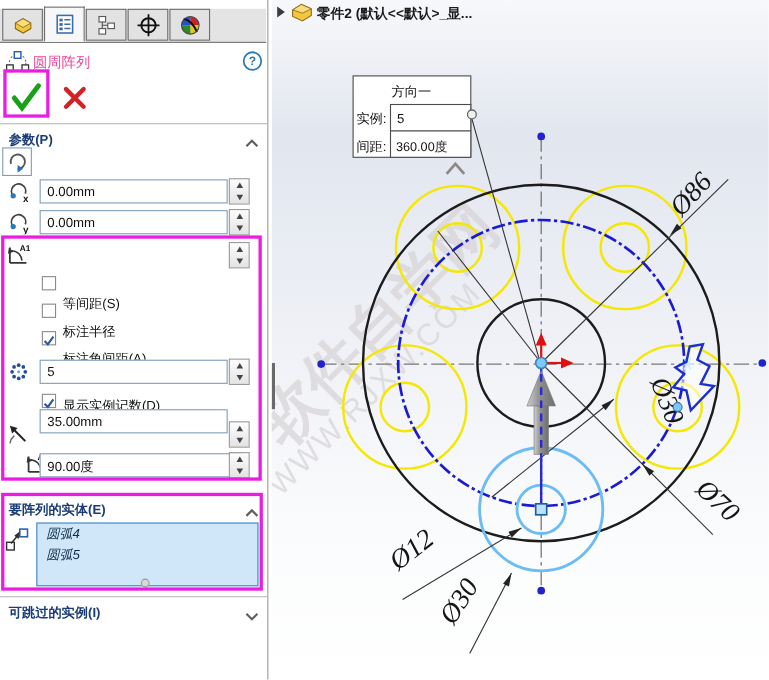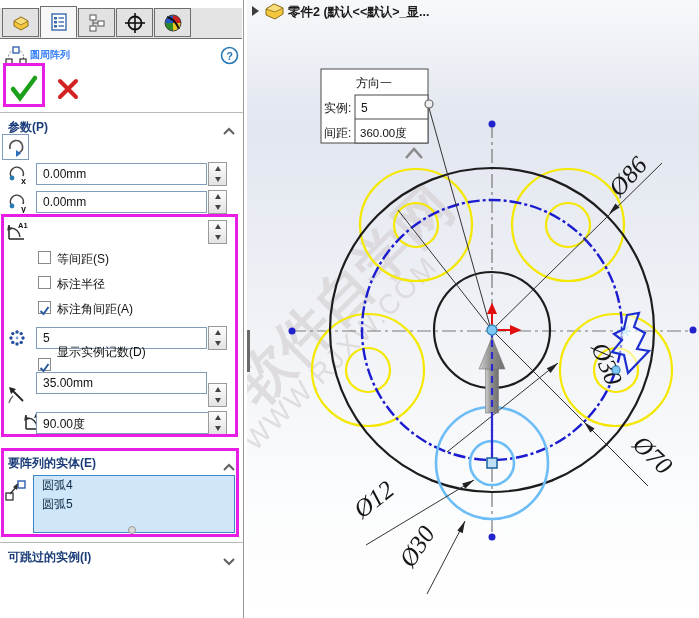--- a/index.html
+++ b/index.html
@@ -9,38 +9,38 @@
   svg.vp{position:absolute;left:247px;top:0;width:452px;height:618px;display:block;}
   
   .panel{position:absolute;left:0;top:0;width:243px;height:618px;background:#fff;
          border-right:1px solid #9a9a9a;}
   .abs{position:absolute;}
   .tabstrip{position:absolute;left:0;top:8px;width:242px;height:30px;background:#e4e4e4;
             border-bottom:1px solid #707070;}
   .tab{position:absolute;top:8px;width:37px;height:29px;background:#e2e2e2;
        border:1px solid #6e6e6e;box-sizing:border-box;display:flex;align-items:center;justify-content:center;}
   .tab.active{top:6px;height:32px;background:#f7f7f7;border-bottom:1px solid #f7f7f7;}
-  .ptitle{position:absolute;left:30px;top:48px;font-size:10px;font-weight:bold;color:#3b82f6;}
+  .ptitle{position:absolute;left:30px;top:48px;font-size:13px;font-weight:normal;color:#ec4899;}
   .sep{position:absolute;left:0;width:243px;height:0;border-top:1px solid #b8b8b8;}
   .sechdr{position:absolute;left:8px;font-size:12px;font-weight:bold;color:#1a3c78;}
   .field{position:absolute;height:22px;border:1px solid #7f9db9;background:#fff;
          font-size:12px;color:#111;box-sizing:border-box;padding:3px 0 0 6px;}
   .spinner{position:absolute;width:19px;height:24px;border:1px solid #9a9a9a;box-sizing:border-box;
            background:linear-gradient(#fdfdfd,#e3e3e3);}
   .spin-half{position:absolute;left:0;width:17px;height:11px;display:flex;align-items:center;justify-content:center;}
   .tri-up{width:0;height:0;border-left:3.5px solid transparent;border-right:3.5px solid transparent;
           border-bottom:5px solid #444;}
   .tri-dn{width:0;height:0;border-left:3.5px solid transparent;border-right:3.5px solid transparent;
           border-top:5px solid #444;}
   .cb{position:absolute;width:13px;height:13px;border:1px solid #8a8a8a;background:#fff;box-sizing:border-box;}
-  .cblabel{position:absolute;font-size:12px;color:#111;}
+  .cblabel{position:absolute;font-size:12px;color:#111;margin-top:17px;}
   .hl{position:absolute;border:3.5px solid #ea1de4;box-sizing:border-box;pointer-events:none;z-index:30;}
   .listbox{position:absolute;left:33px;top:475px;width:202px;height:58px;background:#cfe7f9;
            border:1px solid #3f87c4;box-sizing:border-box;font-size:12px;color:#0d2b45;}
-  .listitem{padding:1px 0 1px 8px;}
+  .listitem{padding:1px 0 1px 8px;font-style:italic;}
   .iconbox{position:absolute;border:1px solid #7f9db9;background:#fff;box-sizing:border-box;
            display:flex;align-items:center;justify-content:center;}
   .rowicon{position:absolute;display:flex;align-items:center;justify-content:center;}
   .resizedot{position:absolute;left:128px;top:526px;width:6px;height:6px;border-radius:50%;
              background:#d8d8d8;border:1px solid #9a9a9a;}
 </style>
 </head>
 <body>
 
 <div class="stage">

